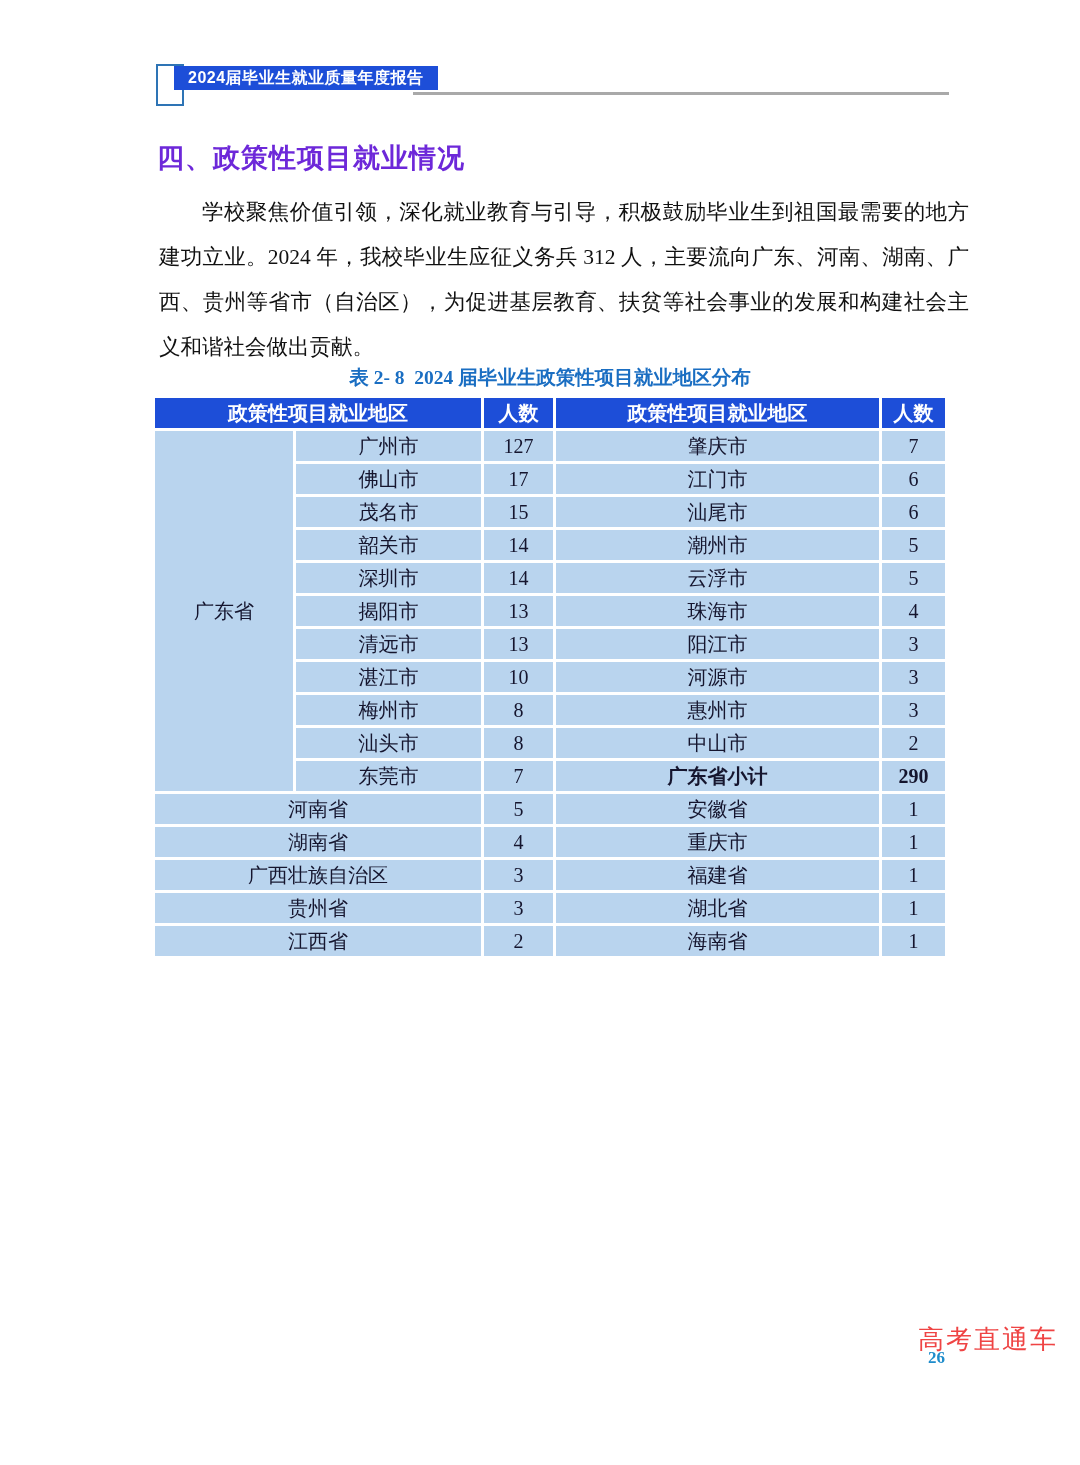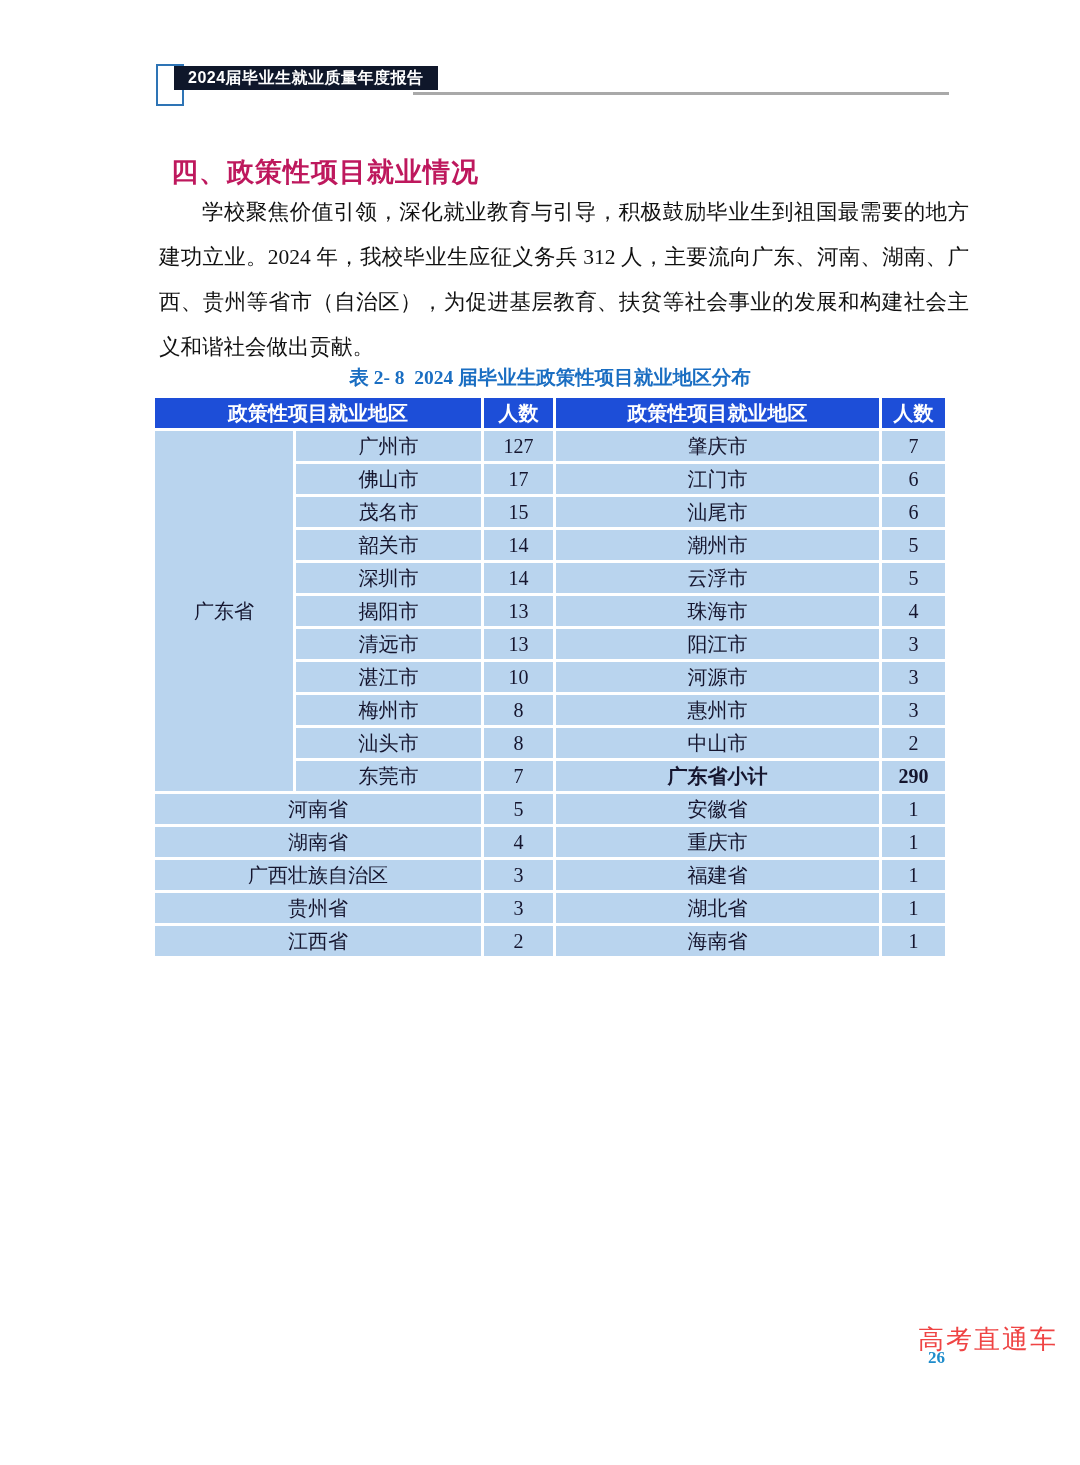--- a/index.html
+++ b/index.html
@@ -16,41 +16,41 @@
   .band-square {
     position:absolute; left:156px; top:64px;
     width:24px; height:38px;
     background:#ffffff;
     border:2px solid #2e74b5;
   }
   .band-box {
     position:absolute; left:174px; top:66px;
     height:24px; line-height:24px;
     padding:0 14px;
-    background:#0f172a;
+    background:#1d4ed8;
     color:#ffffff;
     font-family:"Liberation Sans", "DejaVu Sans", sans-serif;
     font-weight:bold;
     font-size:16px;
     letter-spacing:0.5px;
   }
   .band-line {
     position:absolute; left:413px; top:92px;
     width:536px; height:3px;
     background:#a9a9a9;
   }
 
   
   .section-title {
     position:absolute; left:155px; top:138px;
-    margin:16px;
+    margin:2px;
     font-family:"Liberation Sans", "DejaVu Sans", sans-serif;
     font-size:27px;
     font-weight:bold;
-    color:#be185d;
+    color:#6d28d9;
     letter-spacing:1px;
   }
   .para {
     position:absolute; left:155px; top:186px;
     width:810px; margin:4px;
     font-size:21.5px;
     line-height:45px;
     text-align:justify;
     text-indent:2em;
     color:#111111;

